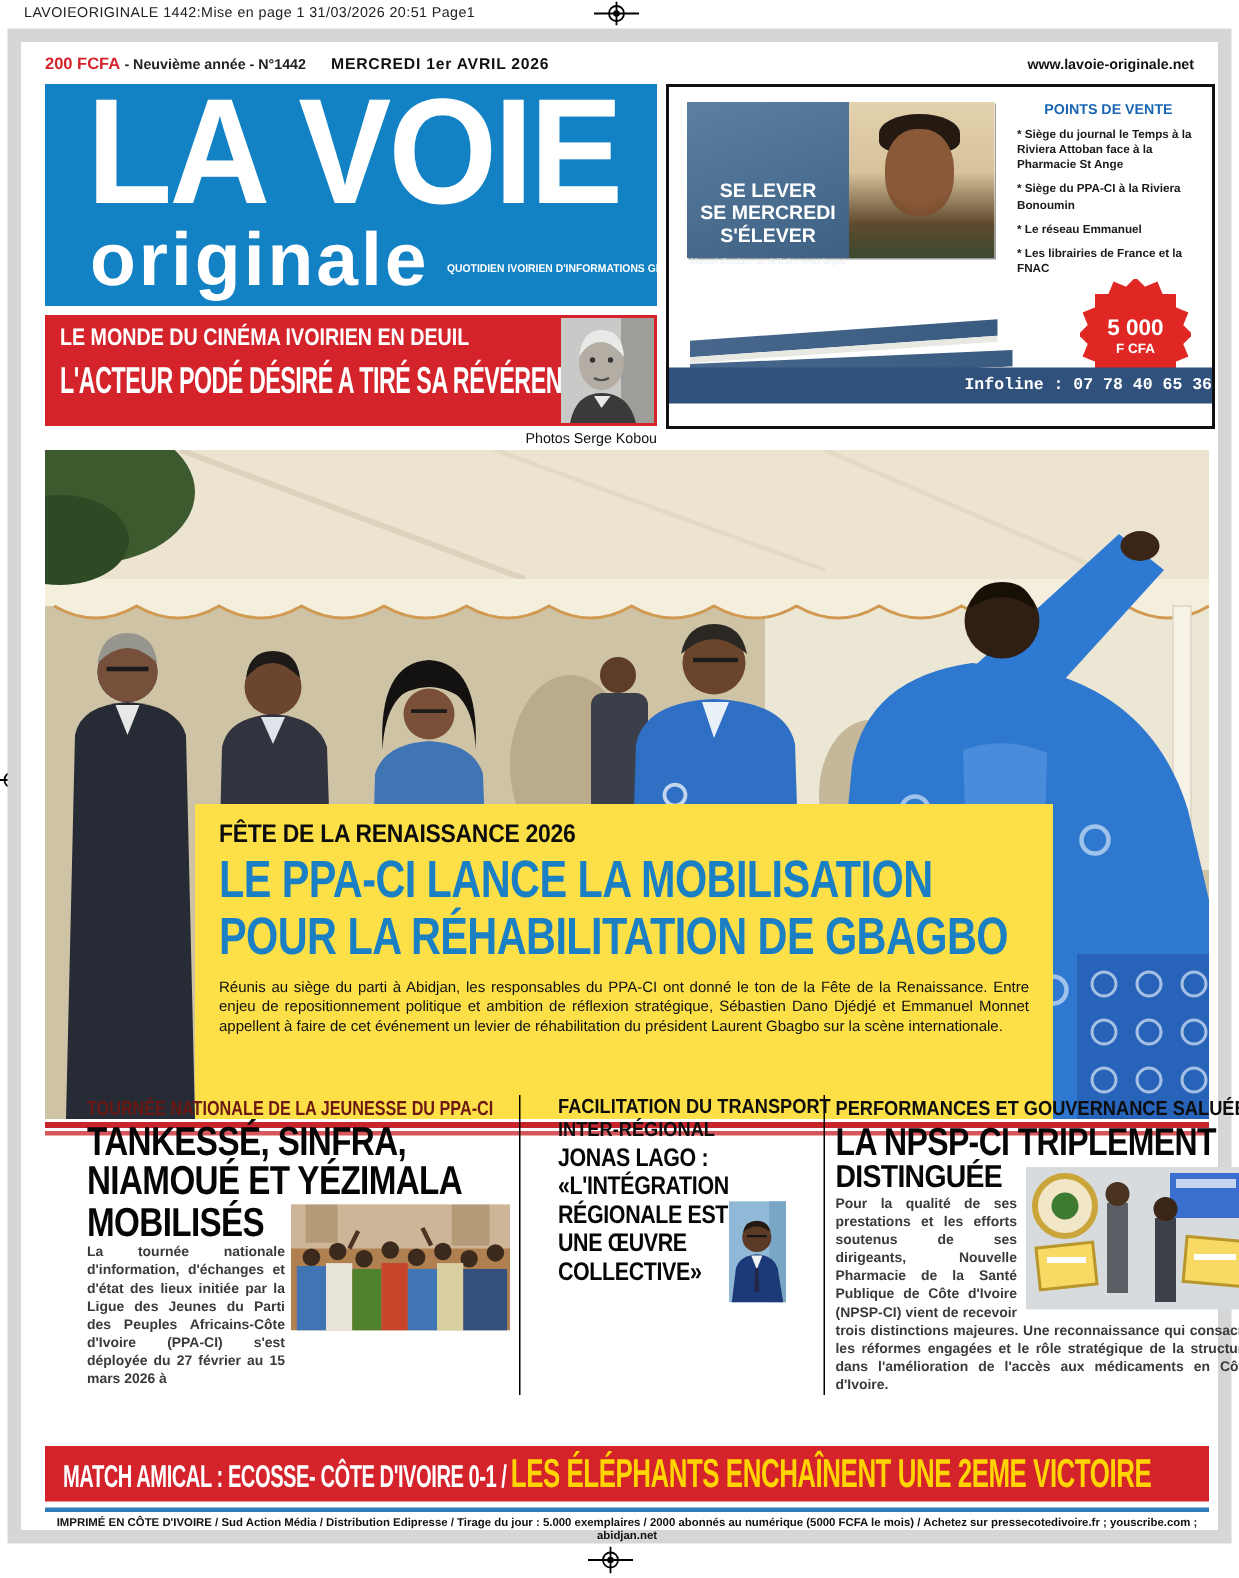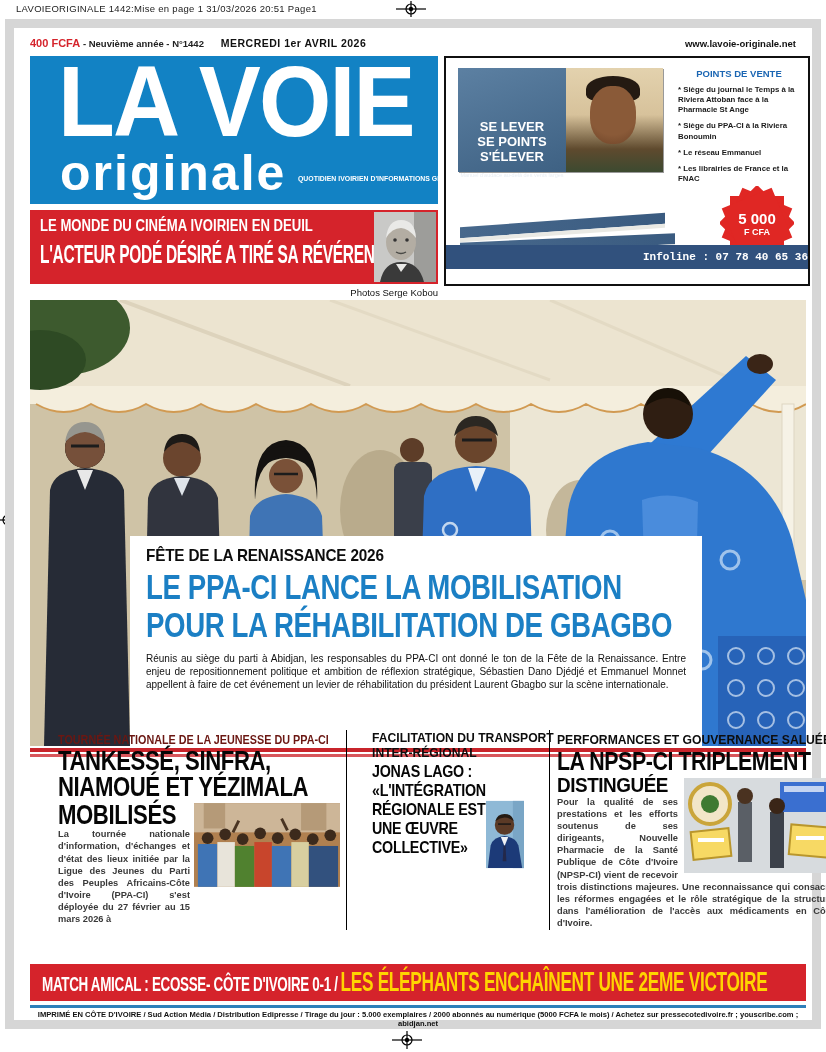--- a/index.html
+++ b/index.html
@@ -53,21 +53,21 @@
   .burst { position:absolute; right:14px; top:128px; width:74px; height:74px; }
   .burst svg { position:absolute; inset:0; }
   .burst-price { position:absolute; left:0; right:0; top:24px; text-align:center; color:#fff; font-weight:bold; font-size:15px; }
   .burst-cur { position:absolute; left:0; right:0; top:41px; text-align:center; color:#fff; font-weight:bold; font-size:9px; }
   .infoline { position:absolute; left:0; right:0; bottom:15px; height:24px; background:#31517d; color:#fff; font-weight:bold;
               font-size:11px; text-align:right; line-height:24px;font-family:Liberation Mono, monospace; }
 
   
   .main-photo { position:absolute; left:16px; top:272px; width:776px; height:446px; background:#cfc3a6; overflow:hidden; }
   .main-photo svg { position:absolute; inset:0; }
-  .headline-box { position:absolute; left:100px; top:236px; width:572px; height:210px; background:#ffffff; padding:10px 16px 8px 16px; }
+  .headline-box { position:absolute; left:100px; top:236px; width:572px; height:210px; background:#fde047; padding:10px 16px 8px 16px; }
   .main-kicker { font-size:17px; font-weight:bold; color:#0d0d0d; letter-spacing:-0.2px; margin-bottom:2px;
                  display:inline-block; white-space:nowrap; transform:scaleX(0.9); transform-origin:0 0; }
   .main-hl { display:block; font-size:35px; font-weight:bold; color:#1b7fc4; line-height:1.08; white-space:nowrap;
              transform:scaleX(0.79); transform-origin:0 0; letter-spacing:-0.5px; }
   .main-lede { margin-top:8px; font-size:10px; color:#111; line-height:1.34; text-align:justify; }
 
   
   .red-rule { position:absolute; left:16px; top:720px; width:776px; height:9px; }
   .red-rule .bar1 { height:4px; background:#c8242b; }
   .red-rule .bar2 { height:3px; background:#d8565b; margin-top:2px; }
@@ -128,21 +128,21 @@
   <svg class="regmark" style="left:392px;top:1031px" width="30" height="18">
     <line x1="0" y1="9" x2="30" y2="9" stroke="#000" stroke-width="1.2"></line>
     <line x1="15" y1="0" x2="15" y2="18" stroke="#000" stroke-width="1.2"></line>
     <circle cx="15" cy="9" r="5" fill="none" stroke="#000" stroke-width="1.2"></circle>
     <circle cx="15" cy="9" r="2.2" fill="#000"></circle>
   </svg>
 
   <div class="page">
 
     <div class="header-row">
-      <span class="price">400 FCFA</span>
+      <span class="price">200 FCFA</span>
       <span class="edition">- Neuvième année - N°1442</span>
       <span class="issue-date">MERCREDI 1er AVRIL 2026</span>
       <span class="website">www.lavoie-originale.net</span>
     </div>
 
     <div class="masthead">
       <span class="mast-line1">LA VOIE</span>
       <span class="mast-line2">originale</span>
       <span class="mast-tagline">QUOTIDIEN IVOIRIEN D'INFORMATIONS GÉNÉRALES</span>
     </div>
@@ -162,21 +162,21 @@
         <path d="M22,52 L27,60 L33,52 Z" fill="#e9e9e7"></path>
       </svg>
     </div>
     <div class="photo-credit">Photos Serge Kobou</div>
 
     <div class="ad">
       <div class="book-cover">
         <div class="cover-left">
           <div class="book-title">
             <div>SE LEVER</div>
-            <div>SE POINTS</div>
+            <div>SE MERCREDI</div>
             <div>S'ÉLEVER</div>
           </div>
           <div class="book-subtitle">Manuel d'audace au-delà des vents larges</div>
         </div>
         <div class="cover-right">
           <div class="cover-hair"></div>
           <div class="cover-face"></div>
         </div>
       </div>
       <div class="book-stack">

